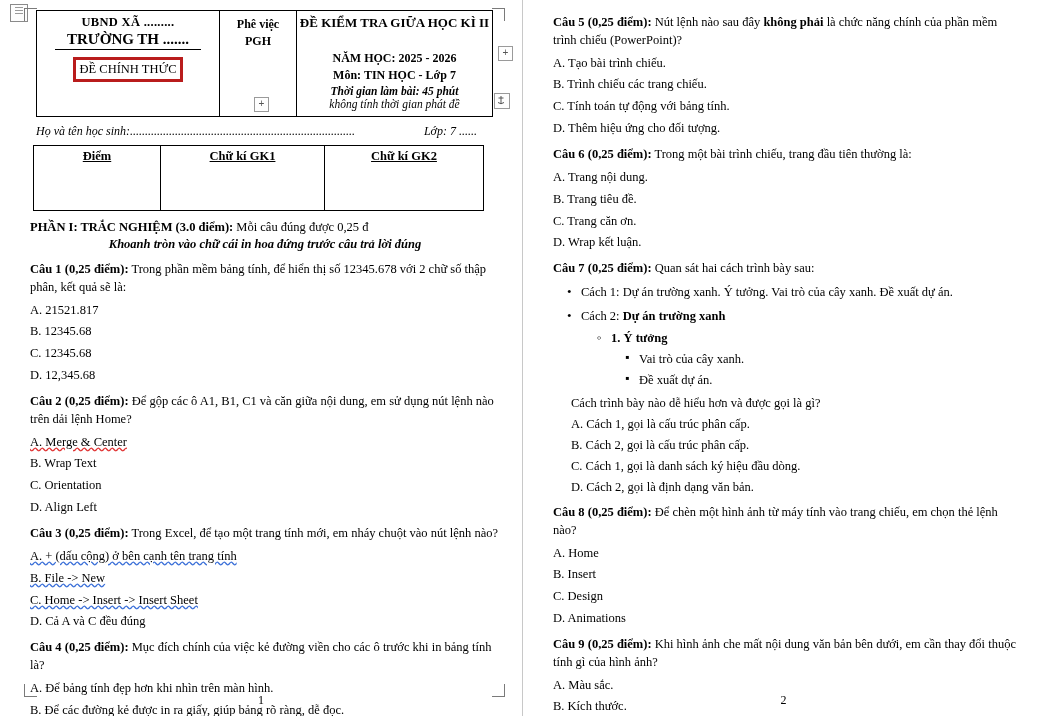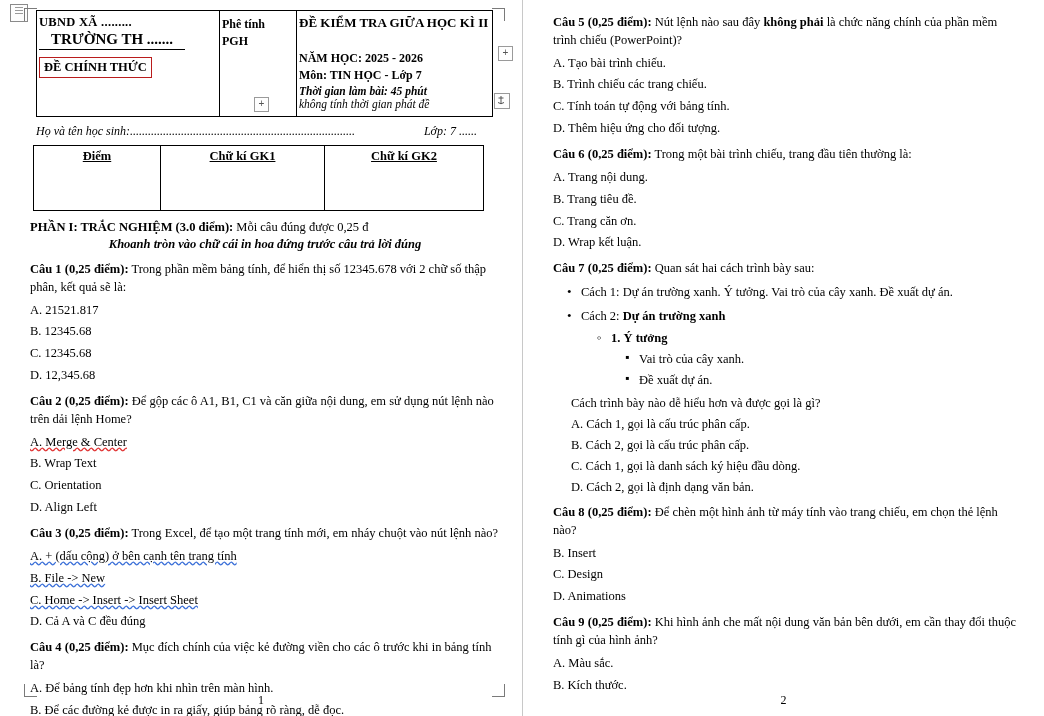--- a/index.html
+++ b/index.html
@@ -85,20 +85,21 @@
   .hdr-table {
     width: 441px;
     border-collapse: collapse;
     table-layout: fixed;
     margin-left: 6px;
   }
   .hdr-table td {
     border: 1px solid #000;
     vertical-align: top;
     padding: 2px 2px 6px;
+    text-align: center;
   }
   .c1 { width: 178px; }
   .c2 { width: 72px; }
   .c3 { width: 191px; }
 
   .ubnd {
     font-size: 12.5px;
     font-weight: bold;
     letter-spacing: .3px;
     margin-top: 2px;
@@ -106,23 +107,23 @@
   .truongth {
     font-size: 15px;
     font-weight: bold;
     margin-top: 1px;
     display: inline-block;
     border-bottom: 1px solid #000;
     padding: 0 12px 1px;
   }
   .dechinhthuc {
     display: inline-block;
-    border: 1px solid #b91c1c;
-    font-size: 12.5px;
-    font-weight: bold;
+    border: 3px solid #b91c1c;
+    font-size: 12.5px;
+    font-weight: normal;
     padding: 2px 4px;
     margin-top: 7px;
   }
   .pheduyet { font-size: 12px; font-weight: bold; margin-top: 4px; }
   .pgh { font-size: 12px; font-weight: bold; margin-top: 2px; }
   .dekt { font-size: 13px; font-weight: bold; margin-top: 2px; }
   .namhoc { font-size: 12px; font-weight: bold; margin-top: 20px; }
   .monhoc { font-size: 12px; font-weight: bold; margin-top: 2px; }
   .thoigian { font-size: 11.5px; font-style: italic; font-weight: bold; margin-top: 2px; }
   .khongtinh { font-size: 11.5px; font-style: italic; margin-top: 1px; }
@@ -287,21 +288,21 @@
 
       <table class="hdr-table">
         <tbody>
             <tr>
           <td class="c1">
             <div class="ubnd">UBND XÃ .........</div>
             <div class="truongth">TRƯỜNG TH .......</div>
             <div><span class="dechinhthuc">ĐỀ CHÍNH THỨC</span></div>
           </td>
           <td class="c2">
-            <div class="pheduyet">Phê tính</div>
+            <div class="pheduyet">Phê việc</div>
             <div class="pgh">PGH</div>
           </td>
           <td class="c3">
             <div class="dekt">ĐỀ KIỂM TRA GIỮA HỌC KÌ II</div>
             <div class="namhoc">NĂM HỌC: 2025 - 2026</div>
             <div class="monhoc">Môn: TIN HỌC - Lớp 7</div>
             <div class="thoigian">Thời gian làm bài: 45 phút</div>
             <div class="khongtinh">không tính thời gian phát đề</div>
           </td>
         </tr>
@@ -411,20 +412,21 @@
       <div class="sub2">Đề xuất dự án.</div>
       <div class="indent-p">Cách trình bày nào dễ hiểu hơn và được gọi là gì?</div>
       <div class="opt-ind">A. Cách 1, gọi là cấu trúc phân cấp.</div>
       <div class="opt-ind">B. Cách 2, gọi là cấu trúc phân cấp.</div>
       <div class="opt-ind">C. Cách 1, gọi là danh sách ký hiệu đầu dòng.</div>
       <div class="opt-ind">D. Cách 2, gọi là định dạng văn bản.</div>
 
       <div class="q">
         <b>Câu 8 (0,25 điểm):</b><span> Để chèn một hình ảnh từ máy tính vào trang chiếu, em chọn thẻ lệnh nào?</span>
       </div>
+      <div class="opt">A. Home</div>
       <div class="opt">B. Insert</div>
       <div class="opt">C. Design</div>
       <div class="opt">D. Animations</div>
 
       <div class="q">
         <b>Câu 9 (0,25 điểm):</b><span> Khi hình ảnh che mất nội dung văn bản bên dưới, em cần thay đổi thuộc tính gì của hình ảnh?</span>
       </div>
       <div class="opt">A. Màu sắc.</div>
       <div class="opt">B. Kích thước.</div>
 

